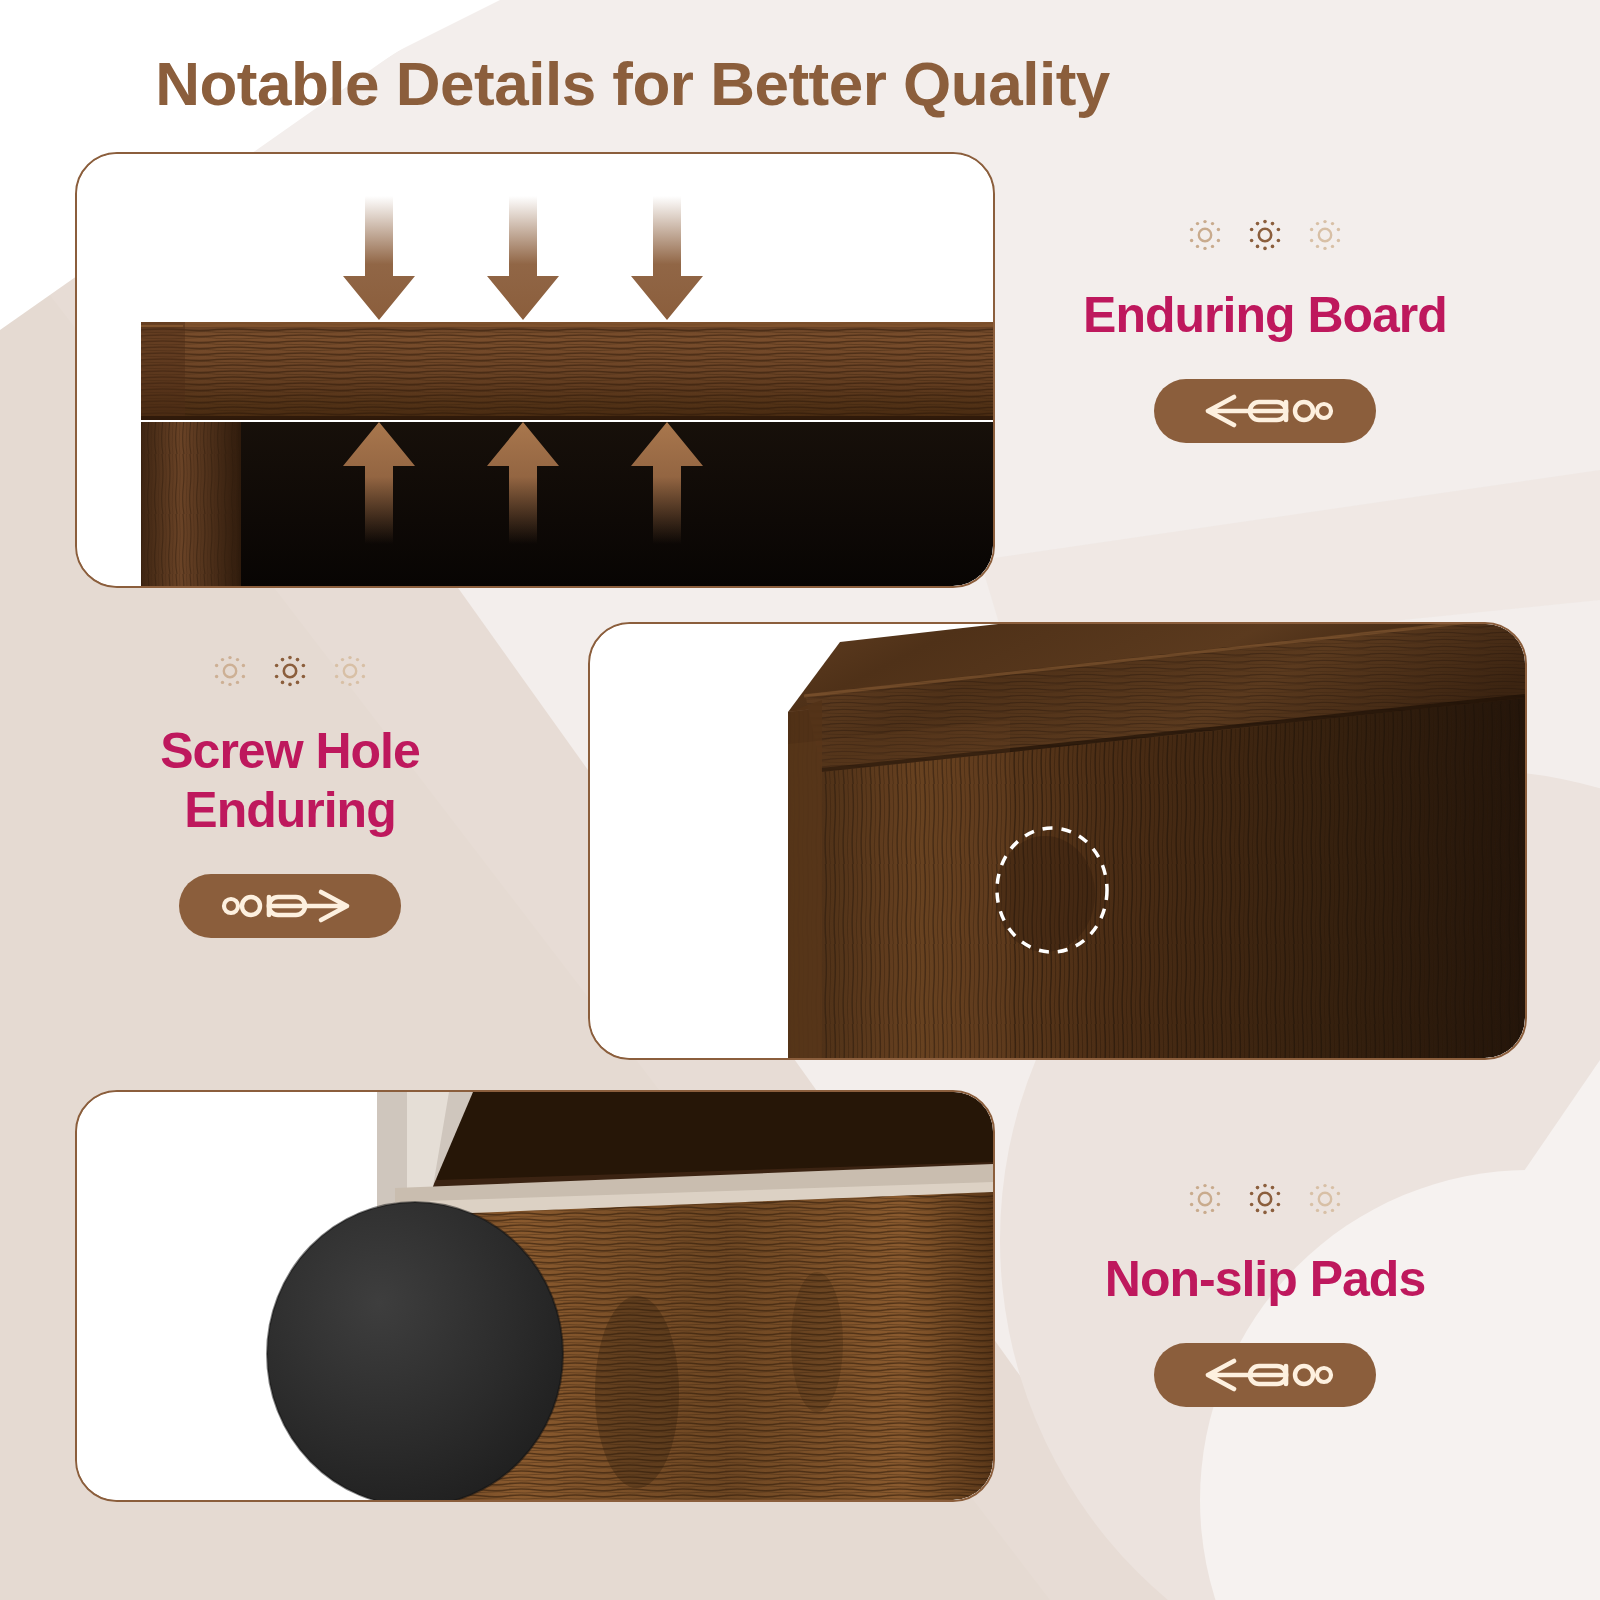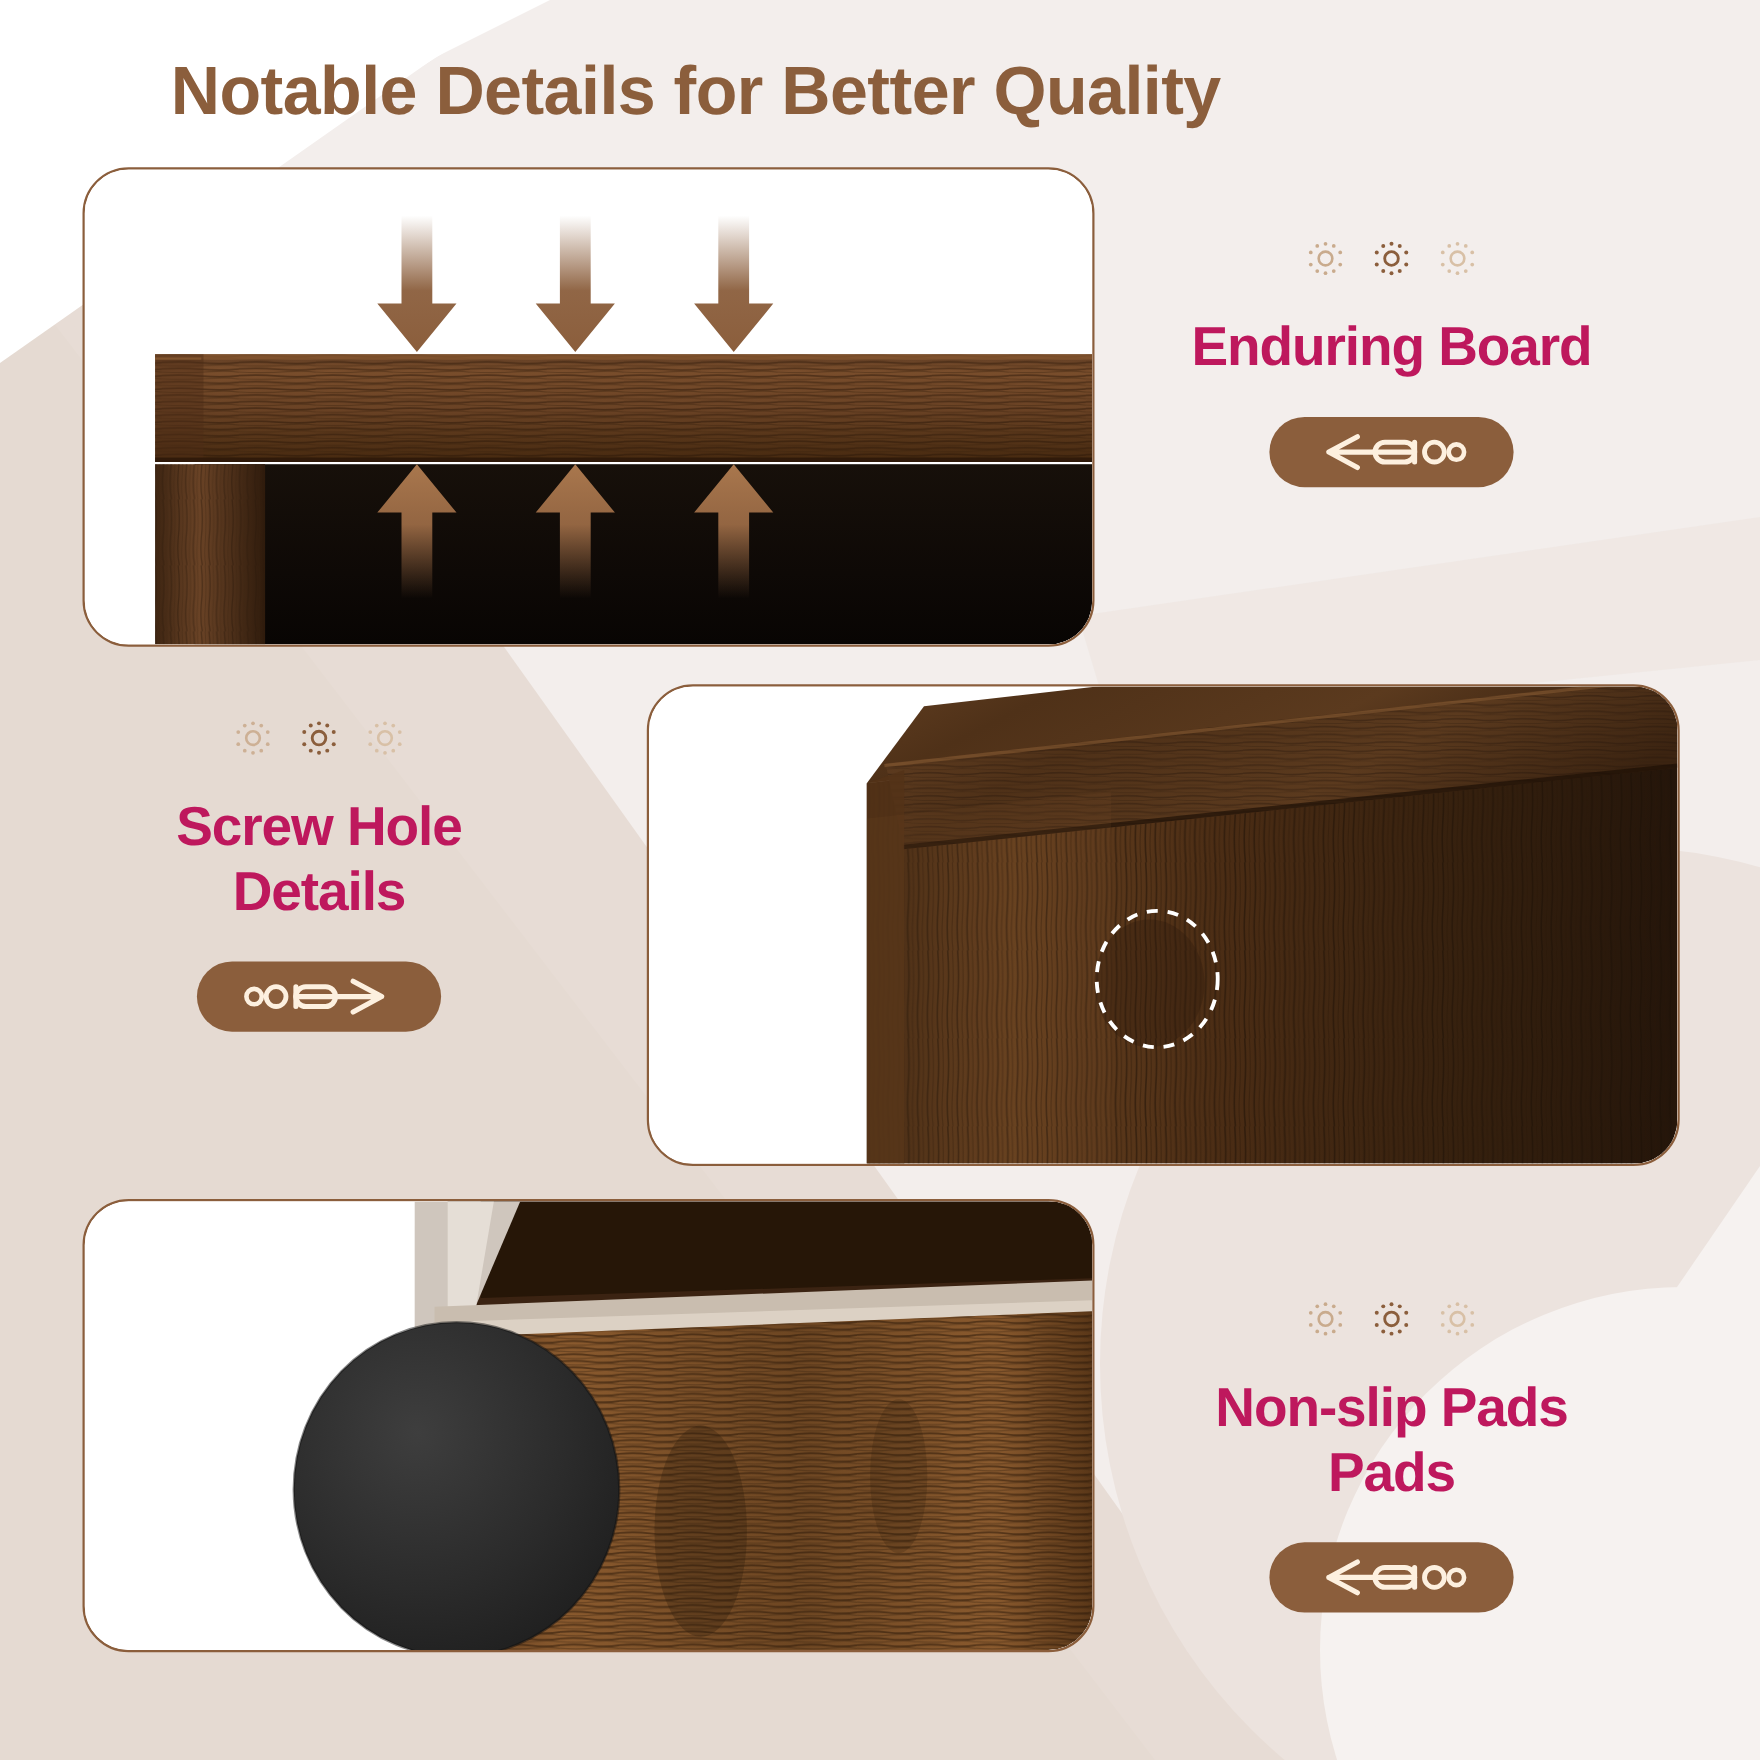--- a/index.html
+++ b/index.html
@@ -375,21 +375,21 @@
           <circle cx="17" cy="30.4" r="1.7"></circle>
         <circle cx="9.5" cy="28.4" r="1.7"></circle>
           <circle cx="3.6" cy="22.5" r="1.7"></circle>
         <circle cx="3.6" cy="11.5" r="1.7"></circle>
           <circle cx="9.5" cy="5.6" r="1.7"></circle>
       </g>
     </svg>
   </div>
   <div class="feat-label">
     <div>Screw Hole</div>
-    <div>Details</div>
+    <div>Enduring</div>
   </div>
   <div class="pill">
     <svg width="150" height="44" viewBox="0 0 150 44">
       <circle cx="16" cy="22" r="7" fill="none" stroke="#fdf0df" stroke-width="4.2"></circle>
       <ellipse cx="36" cy="22" rx="9" ry="9" fill="none" stroke="#fdf0df" stroke-width="4.4"></ellipse>
       <rect x="54" y="13" width="36" height="18" rx="9" fill="none" stroke="#fdf0df" stroke-width="4.6"></rect>
       <path d="M54 13 L54 31" fill="none" stroke="#fdf0df" stroke-width="4.6" stroke-linecap="round"></path>
       <path d="M106 8 L132 22 L106 36 M132 22 L54 22" fill="none" stroke="#fdf0df" stroke-width="4.6" stroke-linecap="round" stroke-linejoin="round"></path>
     </svg>
   </div>
@@ -438,21 +438,20 @@
           <circle cx="17" cy="30.4" r="1.7"></circle>
         <circle cx="9.5" cy="28.4" r="1.7"></circle>
           <circle cx="3.6" cy="22.5" r="1.7"></circle>
         <circle cx="3.6" cy="11.5" r="1.7"></circle>
           <circle cx="9.5" cy="5.6" r="1.7"></circle>
       </g>
     </svg>
   </div>
   <div class="feat-label">
     <div>Non-slip Pads</div>
-    <div>Pads</div>
   </div>
   <div class="pill">
     <svg width="150" height="44" viewBox="0 0 150 44">
       <path d="M44 8 L18 22 L44 36 M18 22 L96 22" fill="none" stroke="#fdf0df" stroke-width="4.6" stroke-linecap="round" stroke-linejoin="round"></path>
       <path d="M96 13 L96 31" fill="none" stroke="#fdf0df" stroke-width="4.6" stroke-linecap="round"></path>
       <rect x="60" y="13" width="36" height="18" rx="9" fill="none" stroke="#fdf0df" stroke-width="4.6"></rect>
       <ellipse cx="114" cy="22" rx="9" ry="9" fill="none" stroke="#fdf0df" stroke-width="4.4"></ellipse>
       <circle cx="134" cy="22" r="7" fill="none" stroke="#fdf0df" stroke-width="4.2"></circle>
     </svg>
   </div>

